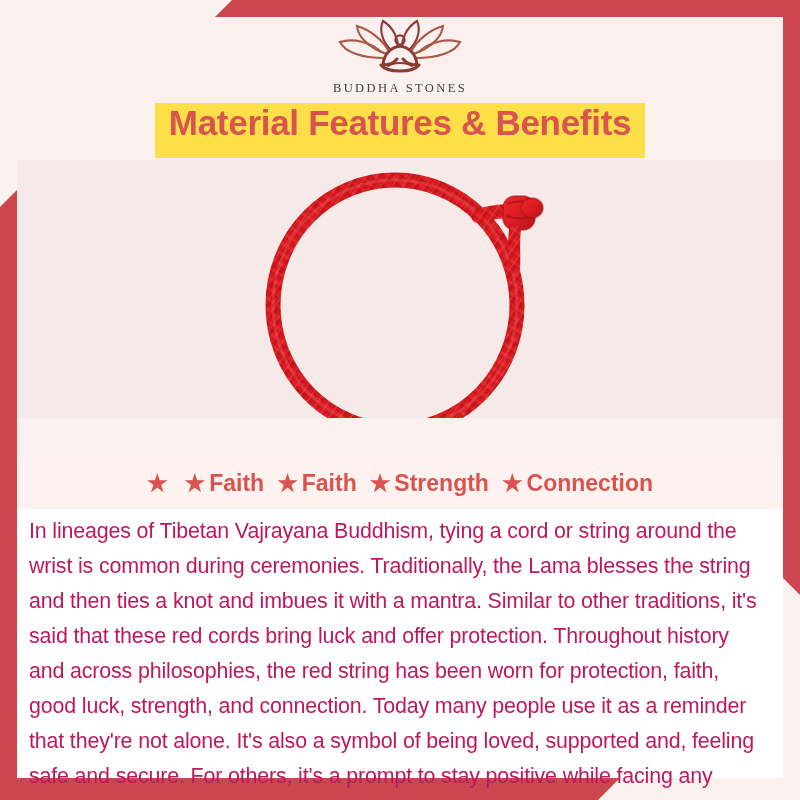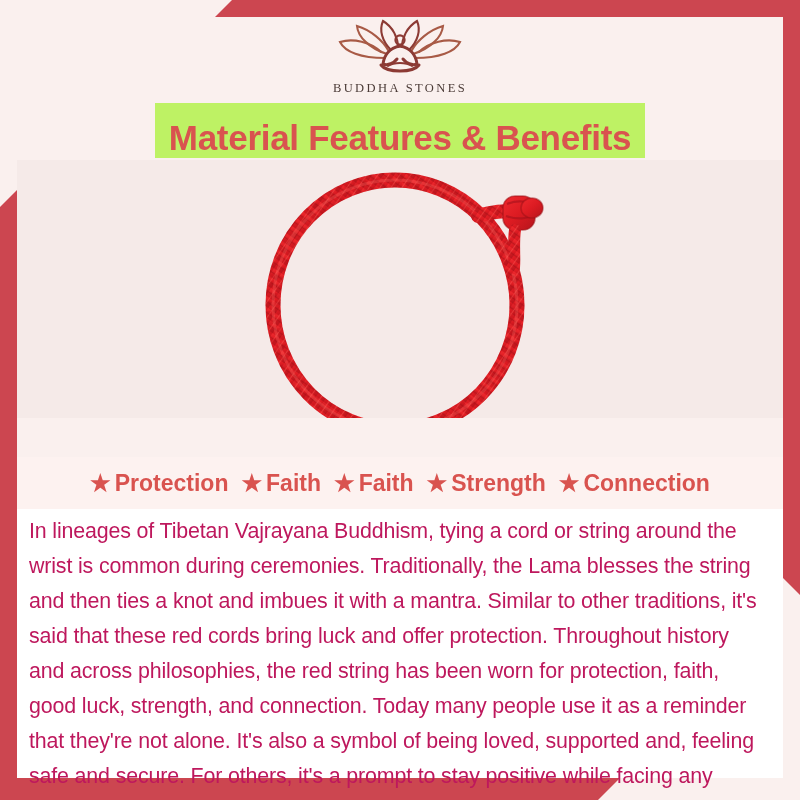--- a/index.html
+++ b/index.html
@@ -54,22 +54,22 @@
     font-size:12.5px;
     letter-spacing:2.4px;
     color:#4a3a36;
     margin-top:1px;
   }
 
   
   .title-band {
     position:absolute;
     top:103px; left:155px; width:490px; height:55px;
-    background:#bef264;
-    display:flex; align-items:flex-end; justify-content:center;
+    background:#fde047;
+    display:flex; align-items:flex-start; justify-content:center;
   }
   .title-band h1 {
     font-size:35px;
     font-weight:bold;
     color:#d9534f;
     letter-spacing:-0.3px;
     white-space:nowrap;
   }
 
   
@@ -206,21 +206,20 @@
     </div>
   </div>
 
   <div class="ribbon">
     <span>Red String</span>
   </div>
 
   <div class="benefits">
     <span class="benefit">
       <span class="star">★</span>
-      <span>Protection</span>
     </span>
     <span class="benefit">
       <span class="star">★</span>
       <span>Faith</span>
     </span>
     <span class="benefit">
       <span class="star">★</span>
       <span>Faith</span>
     </span>
     <span class="benefit">

